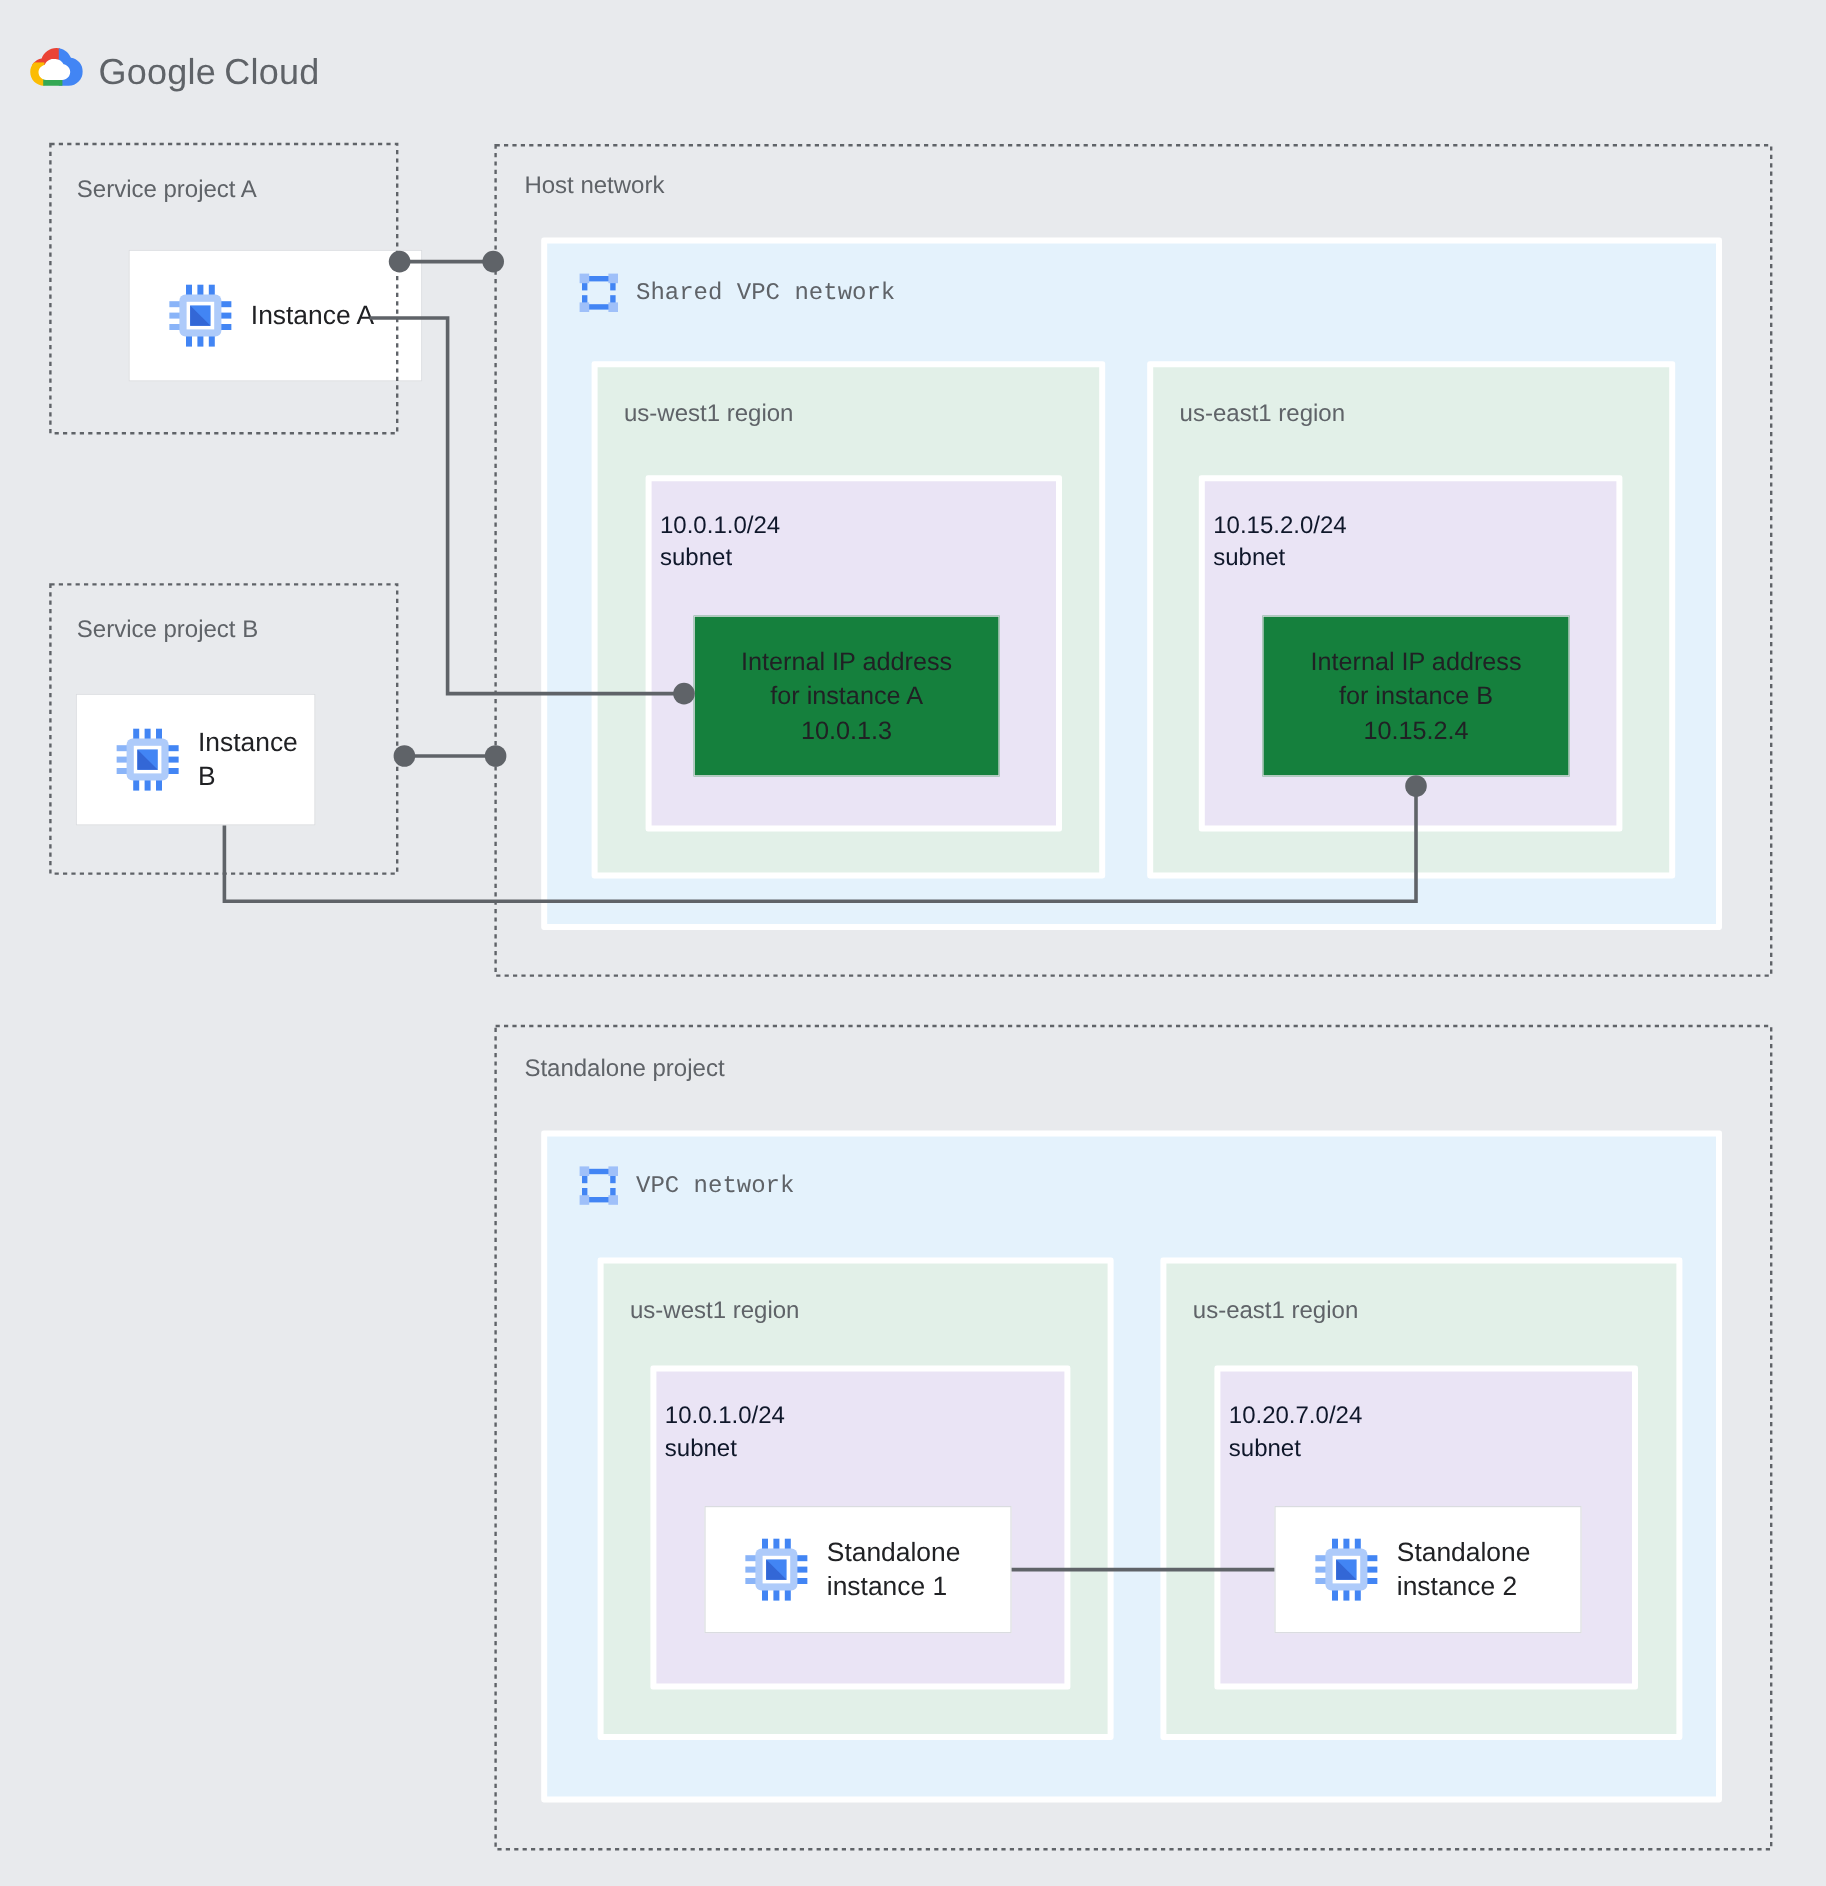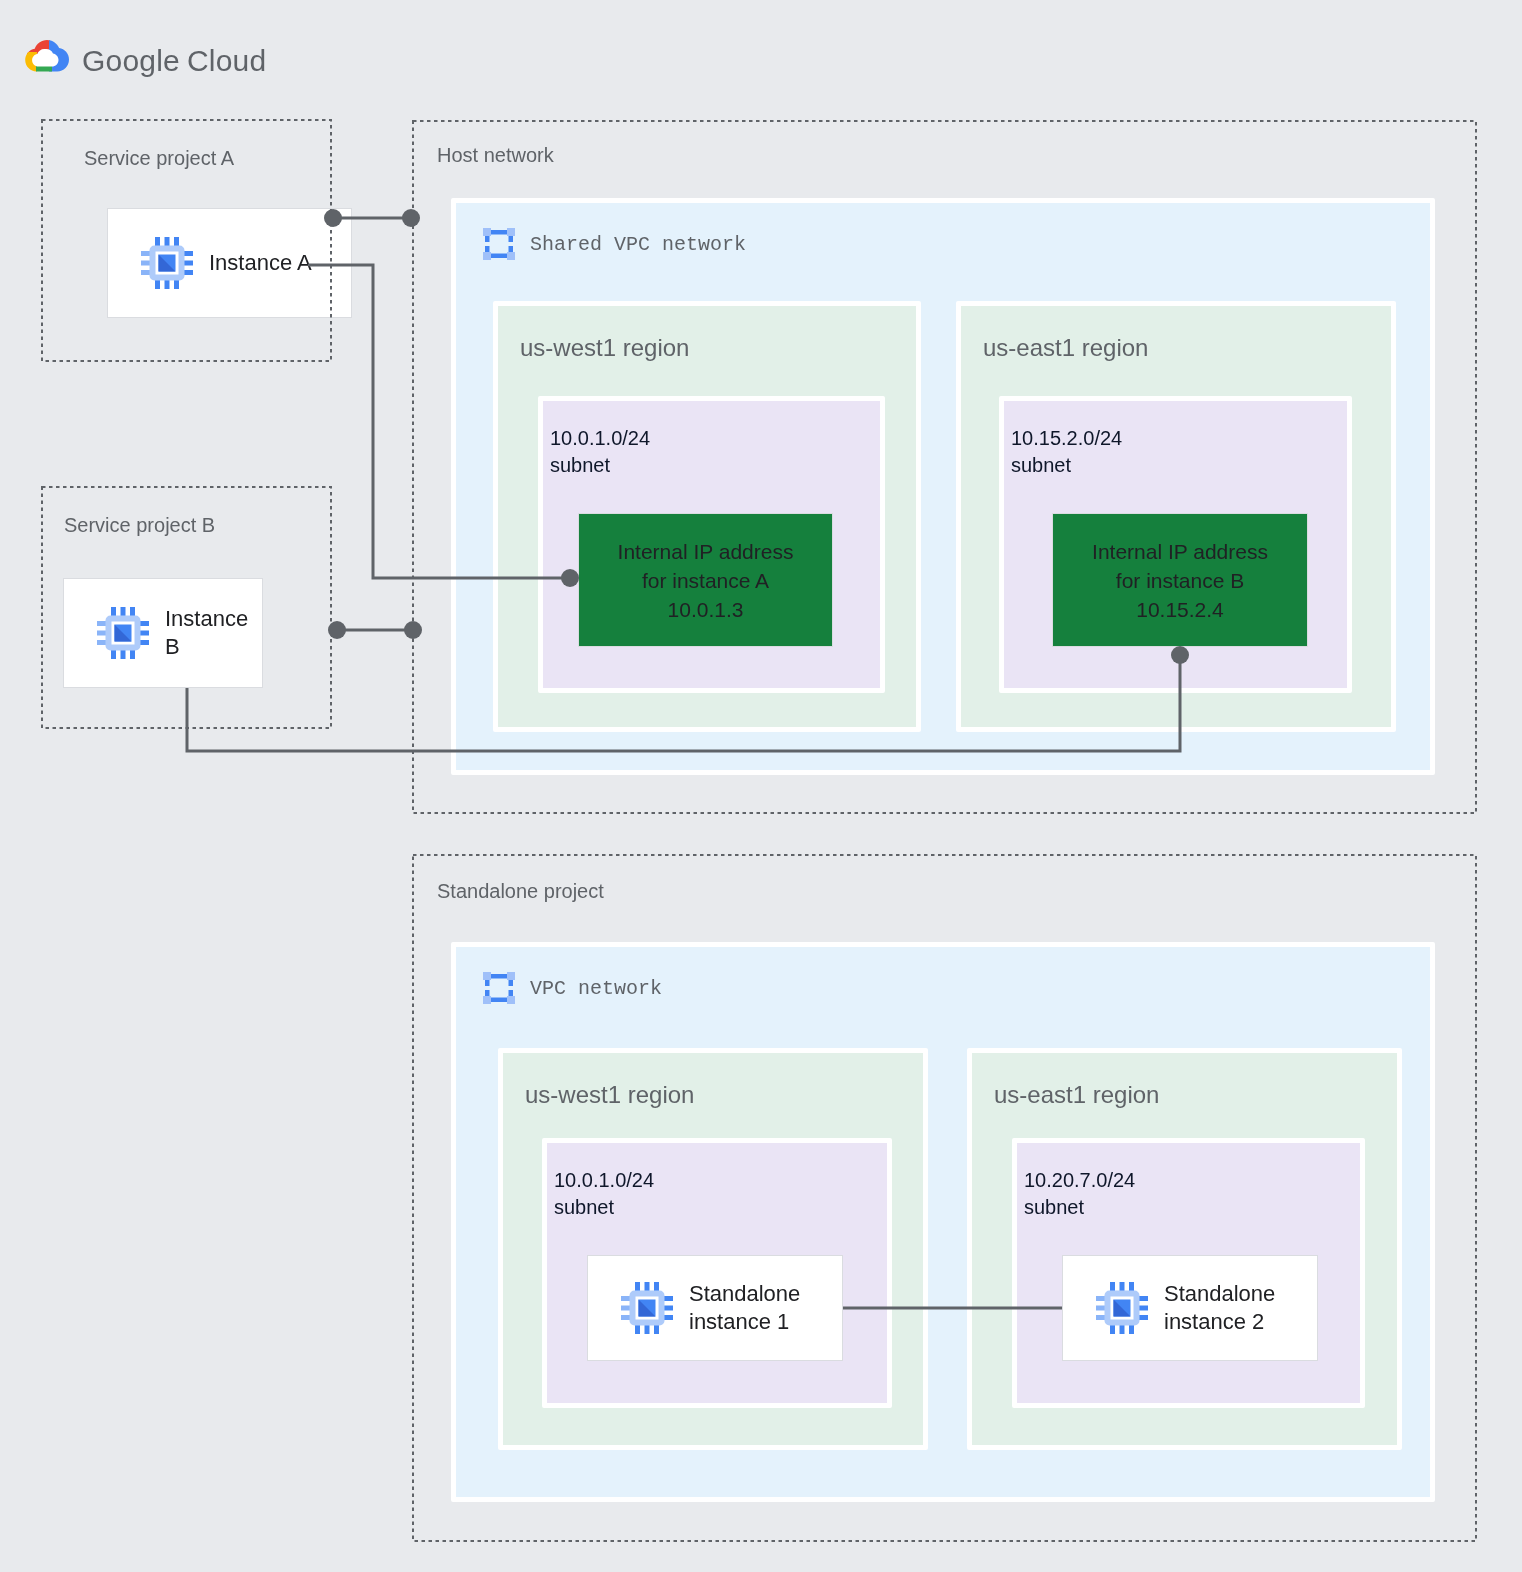--- a/index.html
+++ b/index.html
@@ -6,21 +6,21 @@
   .canvas{
     position:relative;width:1522px;height:1572px;background:#E8EAED;
     font-family:"Liberation Sans", sans-serif;overflow:hidden;
   }
   .abs{position:absolute;box-sizing:border-box;}
   .proj-label{font-size:20px;color:#5F6368;white-space:nowrap;}
   .net-box{background:#E4F2FC;border:5px solid #FFFFFF;border-radius:2px;}
   .net-head{position:absolute;left:25px;top:23px;display:flex;align-items:center;gap:13px;}
   .net-label{font-size:20px;color:#5F6368;white-space:nowrap;font-family:Liberation Mono, monospace;}
   .region-box{background:#E2F0E8;border:5px solid #FFFFFF;border-radius:2px;}
-  .region-label{position:absolute;left:22px;top:28px;font-size:24px;color:#5F6368;white-space:nowrap;}
+  .region-label{position:absolute;left:22px;top:28px;font-size:20px;color:#5F6368;white-space:nowrap;}
   .subnet-box{background:#EAE4F5;border:5px solid #FFFFFF;border-radius:2px;}
   .subnet-label{position:absolute;left:7px;top:24px;font-size:20px;line-height:27px;color:#0f172a;}
   .node-box{background:#FFFFFF;border:1px solid #DADCE0;display:flex;align-items:center;}
   .node-box .chip{flex:0 0 auto;margin-left:33px;}
   .node-label{font-size:22px;color:#202124;margin-left:16px;line-height:28px;}
   .ip-box{background:#15803d;border:1px solid #DADCE0;display:flex;flex-direction:column;
           align-items:center;justify-content:center;}
   .ip-line{font-size:21px;line-height:29px;color:#202124;text-align:center;}
   .overlay{position:absolute;left:0;top:0;pointer-events:none;}
   .logo{position:absolute;left:23px;top:38px;display:flex;align-items:flex-end;gap:11px;}
@@ -44,21 +44,21 @@
         <rect x="0" y="0" width="27" height="16" fill="#EA4335"></rect>
         <rect x="0" y="14" width="14" height="26" fill="#FBBC04"></rect>
         <rect x="26" y="0" width="22" height="40" fill="#4285F4"></rect>
         <rect x="13" y="21" width="16" height="19" fill="#34A853"></rect>
       </g>
       <path d="M15.4,28.6 C11.9,28.6 9.1,25.8 9.1,22.3 C9.1,19.2 11.3,16.6 14.3,16.1 C15.3,13.2 18.1,11.1 21.3,11.1 L23.2,11.1 C26.2,11.1 28.8,12.9 30,15.5 C33.1,16 35.5,18.7 35.5,22 C35.5,25.6 32.5,28.6 28.9,28.6 Z" fill="#FFFFFF"></path>
     </svg>
     <div class="logo-text"><span class="b">Google</span><span class="p">Cloud</span></div>
   </div>
 
-  <div class="abs proj-label" style="left:64px;top:147px;margin-left:20px;">Service project A</div>
+  <div class="abs proj-label" style="left:64px;top:147px;">Service project A</div>
   <div class="abs proj-label" style="left:64px;top:514px;">Service project B</div>
   <div class="abs proj-label" style="left:437px;top:144px;">Host network</div>
   <div class="abs proj-label" style="left:437px;top:880px;">Standalone project</div>
 
   <div class="abs net-box" style="left:451px;top:198px;width:984px;height:577px;">
     <div class="net-head">
       <svg width="36" height="36" viewBox="0 0 36 36">
         <rect x="9" y="4" width="18" height="4.5" fill="#4285F4"></rect>
         <rect x="9" y="27.5" width="18" height="4.5" fill="#4285F4"></rect>
         <rect x="4" y="9" width="4.5" height="7" fill="#4285F4"></rect>

